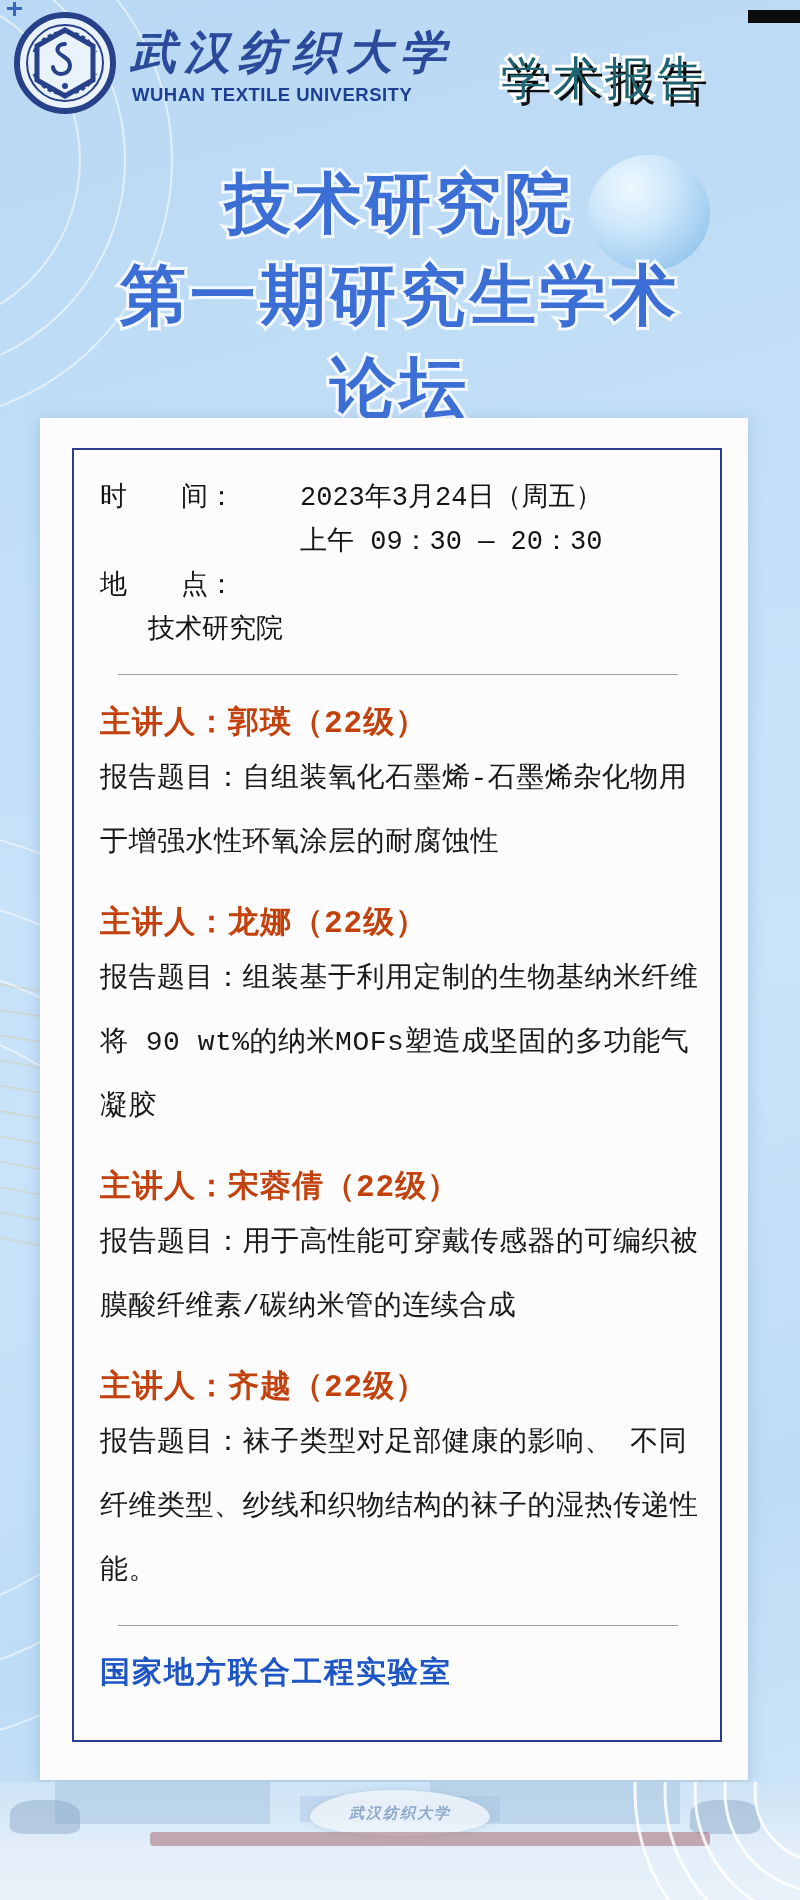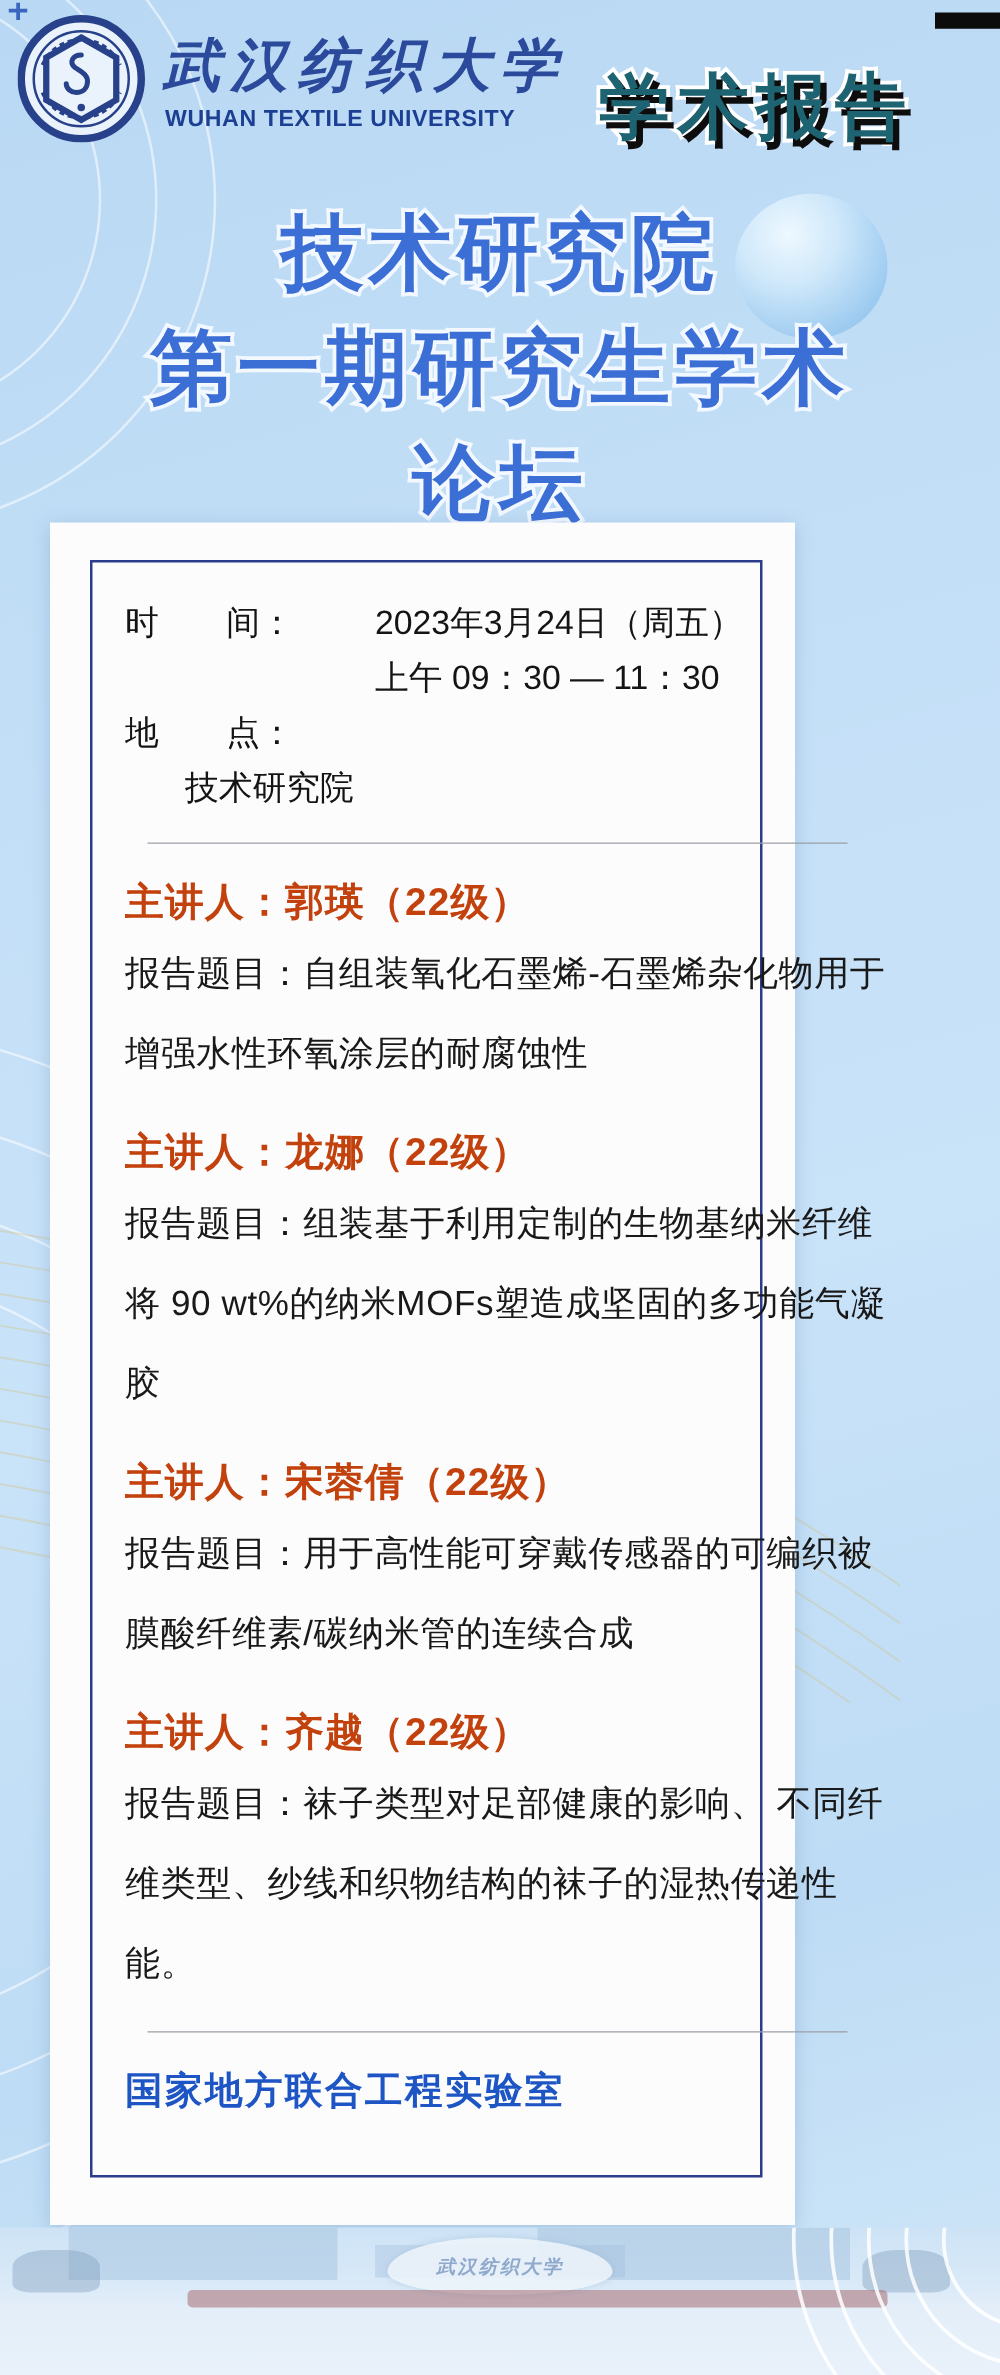--- a/index.html
+++ b/index.html
@@ -20,21 +20,21 @@
     left:130px;top:22px;width:300px;font-family:"Liberation Serif",serif;
     font-size:46px;font-weight:bold;font-style:italic;color:#2b4a9b;
     letter-spacing:8px;white-space:nowrap;
   }
   .uni-en{
     left:132px;top:84px;font-size:18.5px;font-weight:bold;color:#1c3f94;
     letter-spacing:0.5px;white-space:nowrap;
   }
   .badge{
     left:415px;top:48px;width:380px;text-align:center;
-    font-size:57px;font-weight:700;color:#1d6371;letter-spacing:6px;white-space:nowrap;
+    font-size:46px;font-weight:400;color:#1d6371;letter-spacing:6px;white-space:nowrap;
     -webkit-text-stroke:6px #ffffff;paint-order:stroke fill;
     text-shadow:5px 6px 0 #0d0d0d;
   }
   .corner-bar{left:748px;top:10px;width:52px;height:13px;background:#0c0c0c;}
   .corner-plus{left:6px;top:2px;width:16px;height:14px;}
 
   
   .sphere{
     left:588px;top:155px;width:122px;height:116px;border-radius:50%;
     background:radial-gradient(circle at 35% 28%,#eef8ff 0%,#cfe8fa 35%,#9dcbf0 75%,#8abfec 100%);
@@ -44,22 +44,23 @@
   .main-title{
     left:0;top:158px;width:800px;text-align:center;
     font-family:"Liberation Serif",serif;font-weight:900;
     font-size:66px;line-height:92px;color:#3c6fd6;letter-spacing:4px;
     -webkit-text-stroke:6px #f2f8ff;paint-order:stroke fill;
     text-shadow:0 0 2px #ffffff;
   }
 
   
   .card{
-    left:40px;top:418px;width:596px;height:1362px;background:#fcfcfd;
+    left:40px;top:418px;width:708px;height:1362px;background:#fcfcfd;
     box-shadow:0 3px 14px rgba(90,125,175,0.30);
+    font-family:Liberation Mono, monospace;
   }
   .card-gold-arcs{left:0;top:420px;width:720px;height:942px;pointer-events:none;}
   .card-border{
     position:absolute;left:32px;top:30px;right:26px;bottom:38px;
     border:2px solid #2c3c8c;
   }
   .card-content{
     position:absolute;left:60px;top:58px;width:612px;color:#141414;
   }
   .info-row{display:flex;font-size:27px;line-height:44px;white-space:pre;}
@@ -164,21 +165,21 @@
 <div class="abs card">
   <div class="card-border"></div>
   <div class="card-content">
 
     <div class="info-row">
       <span class="info-label">时　　间：</span>
       <span class="info-value">2023年3月24日（周五）</span>
     </div>
     <div class="info-row">
       <span class="info-label"></span>
-      <span class="info-value">上午 09：30 — 11：30</span>
+      <span class="info-value">上午 09：30 — 20：30</span>
     </div>
     <div class="info-row">
       <span class="info-label">地　　点：</span>
     </div>
     <div class="info-row">
       <span class="info-value">技术研究院</span>
     </div>
 
     <div class="divider"></div>
 

